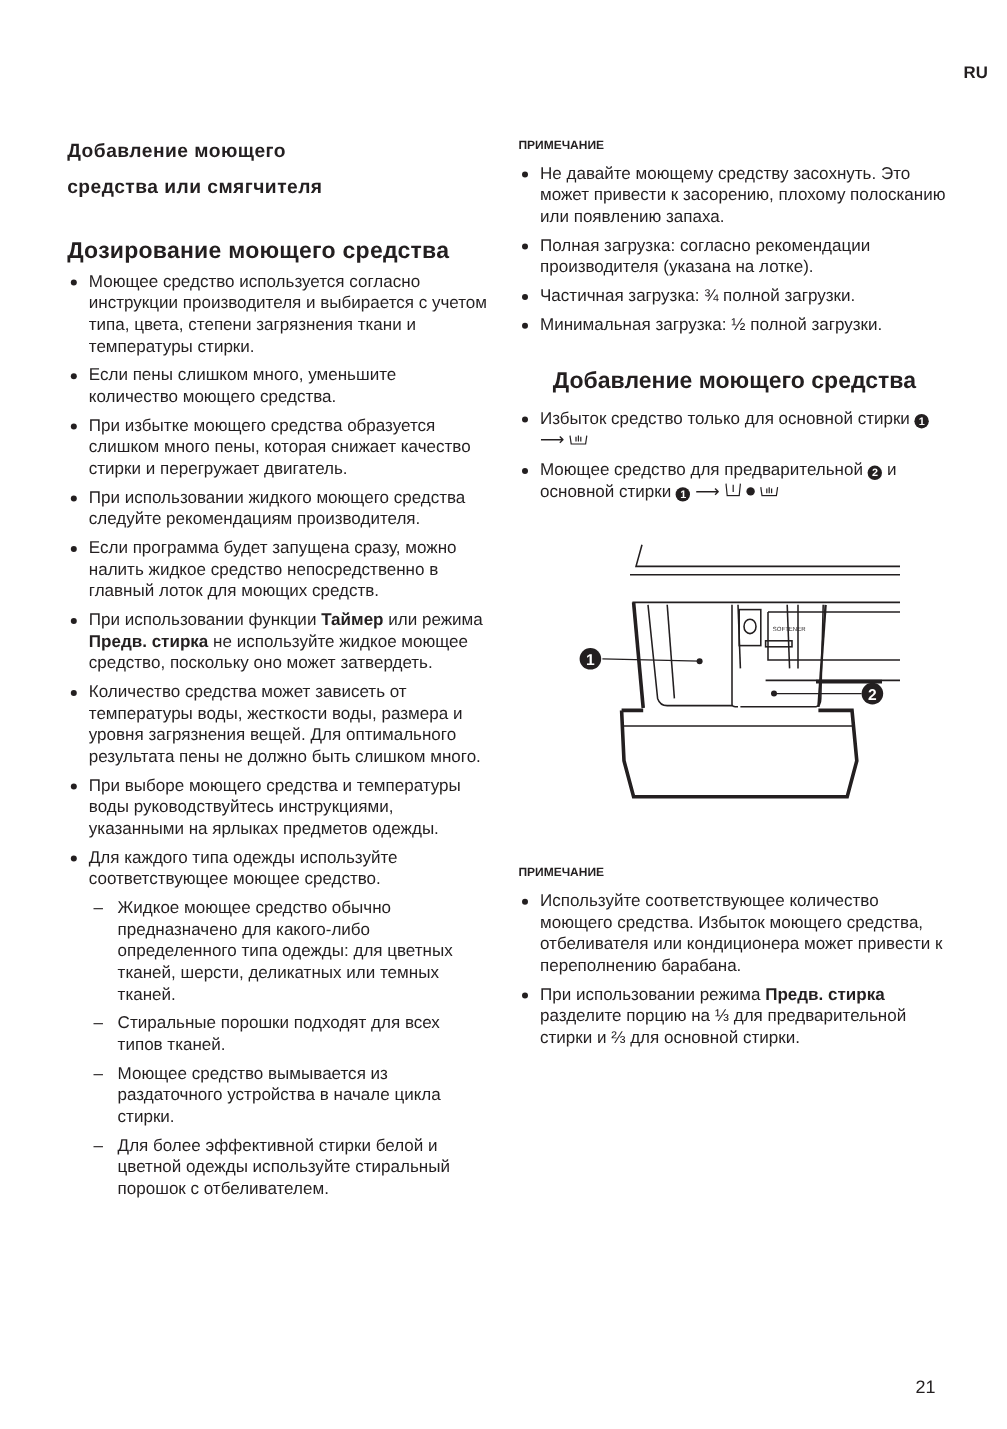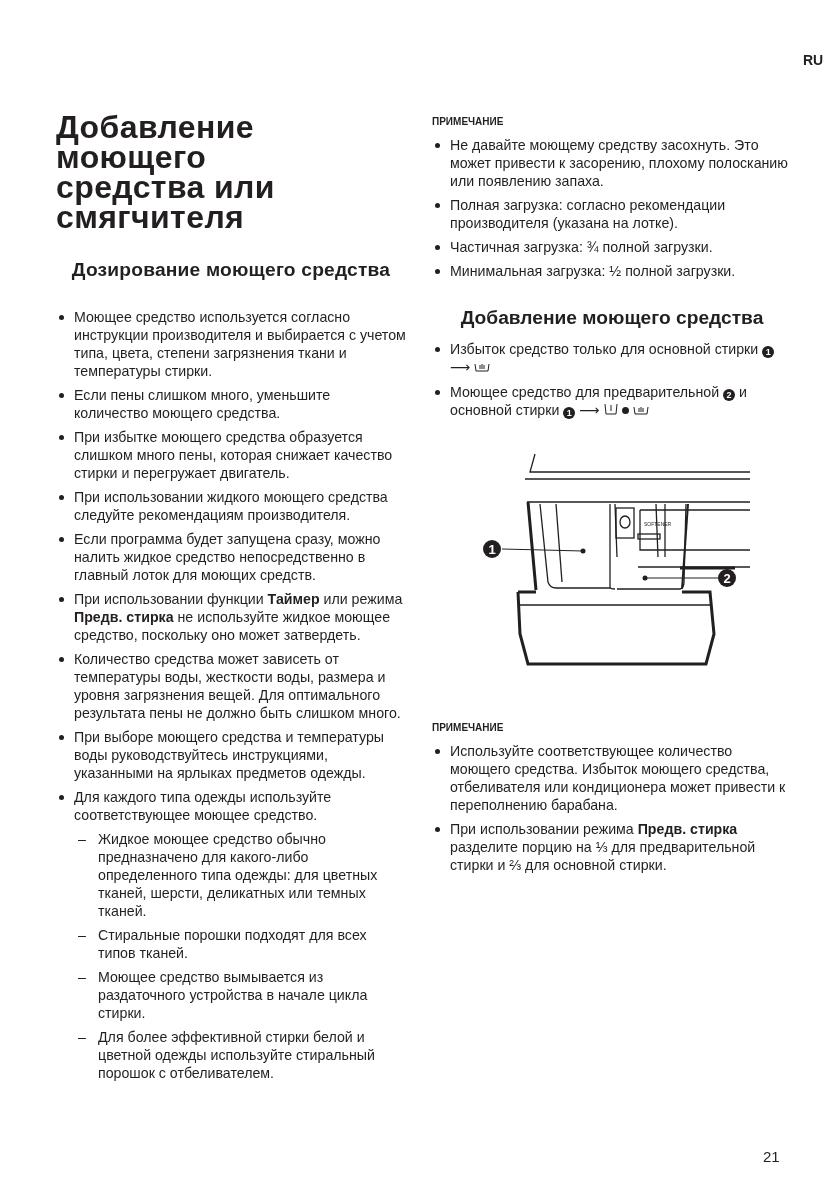--- a/index.html
+++ b/index.html
@@ -4,22 +4,22 @@
 <style>
   html, body { margin: 0; padding: 0; background: #ffffff; }
   body {
     width: 839px; height: 1191px; position: relative; overflow: hidden;
     font-family: "Liberation Sans", sans-serif; color: #231f20;
   }
   .lang { position: absolute; top: 52px; left: 763px; font-size: 14px; font-weight: bold; padding-left: 40px; }
   .pagenum { position: absolute; top: 1148px; left: 763px; font-size: 15px; }
   .col-left { position: absolute; left: 56px; top: 112px; width: 350px; }
   .col-right { position: absolute; left: 432px; top: 112px; width: 360px; }
-  h1.title { margin: 0; font-size: 32px; line-height: 30px; font-weight: bold; letter-spacing: 0.4px; }
-  h2.sub { margin: 26px 0 26px 0; font-size: 19.2px; line-height: 24px; font-weight: bold; letter-spacing: 0.2px; white-space: nowrap; text-align: center; }
+  h1.title { margin: 0; font-size: 16px; line-height: 30px; font-weight: bold; letter-spacing: 0.4px; }
+  h2.sub { margin: 26px 0 4px 0; font-size: 19.2px; line-height: 24px; font-weight: bold; letter-spacing: 0.2px; white-space: nowrap; }
   .note-h { margin: 0 0 4px 0; font-size: 10px; line-height: 20px; font-weight: bold; }
   ul.bul { list-style: none; margin: 0; padding: 0; }
   ul.bul > li {
     position: relative; padding-left: 18px; font-size: 14.2px; line-height: 18px; margin-bottom: 6px;
   }
   ul.bul > li::before {
     content: ""; position: absolute; left: 3px; top: 7px; width: 5px; height: 5px; border-radius: 50%; background: #231f20;
   }
   ul.dash { list-style: none; margin: 6px 0 0 0; padding: 0; }
   ul.dash > li { position: relative; padding-left: 24px; font-size: 14.2px; line-height: 18px; margin-bottom: 6px; }

